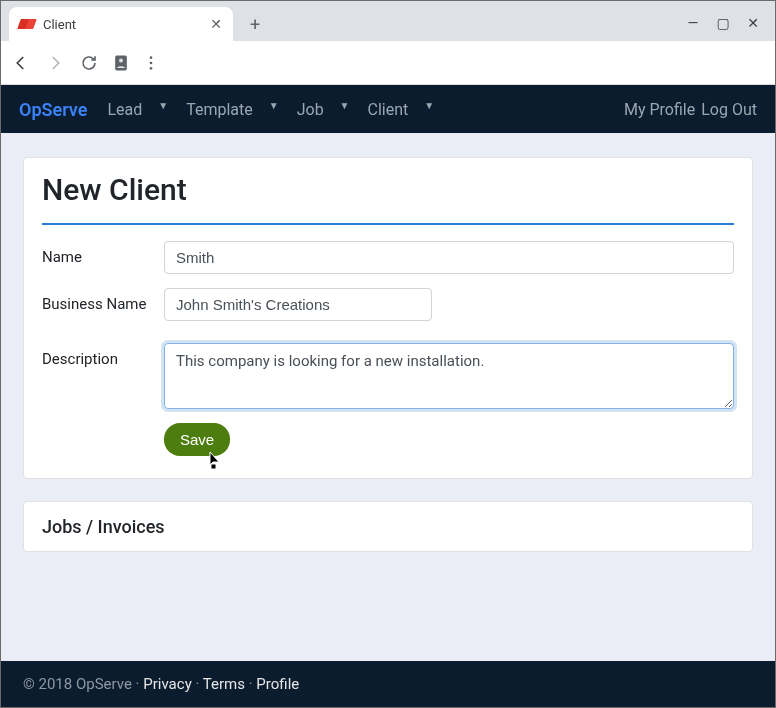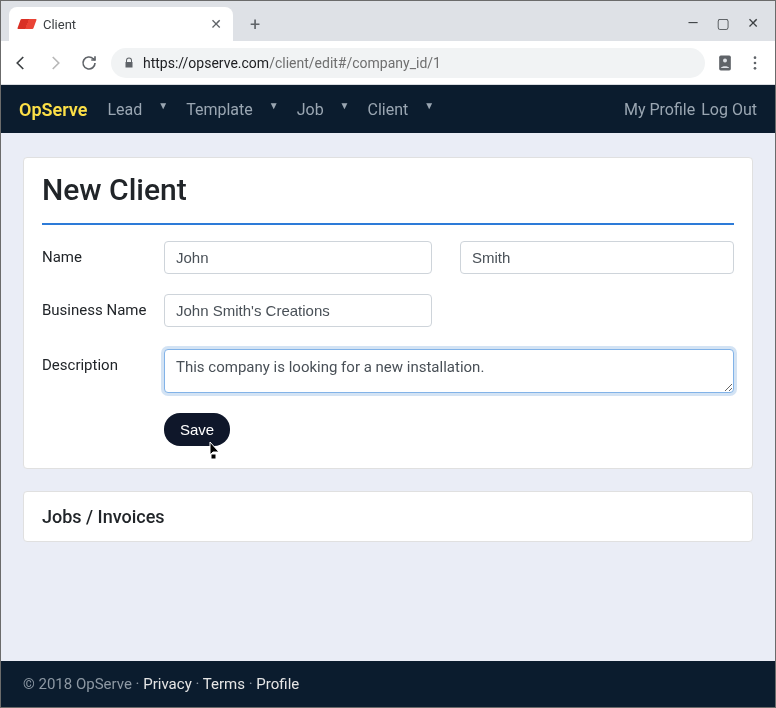--- a/index.html
+++ b/index.html
@@ -63,51 +63,51 @@
   }
   .omnibox .lock { color:#5f6368; font-size:12px; }
   .url-dark { color:#202124; }
   .right-icons { display:flex; gap:12px; align-items:center; color:#5f6368; padding-right:4px;}
   
   .page { background:#eaedf6; height:calc(100% - 84px); display:flex; flex-direction:column; }
   .navbar {
     background:#0b1c2e; color:#fff; height:48px; display:flex; align-items:center;
     padding:0 18px; font-size:16px;
   }
-  .brand { font-weight:600; margin-right:20px; font-size:18px; color:#fde047; }
+  .brand { font-weight:600; margin-right:20px; font-size:18px; color:#3b82f6; }
   .nav-links { display:flex; gap:18px; color:#9aa6b2; }
   .nav-link { display:flex; align-items:flex-start; gap:16px; cursor:pointer; }
   .caret { font-size:10px; }
   .nav-right { margin-left:auto; display:flex; gap:6px; color:#9aa6b2; }
   .content { padding:24px 22px 0 22px; flex:1; overflow:auto; }
   .card {
     background:#fff; border:1px solid #e0e0e0; border-radius:4px;
     padding:14px 18px 22px 18px; margin-bottom:22px;
   }
   .card h1 {
     font-size:30px; font-weight:500; color:#212529;
     border-bottom:2px solid #2d7bd8; padding-bottom:16px; margin-bottom:16px;
   }
   .card h2 { font-size:18px; font-weight:500; color:#212529; }
-  .form-row { display:flex; margin-bottom:20px; }
+  .form-row { display:flex; margin-bottom:14px; }
   .form-label { width:122px; font-size:15px; color:#212529; padding-top:7px; }
   .form-fields { flex:1; display:flex; gap:28px; }
   .input {
     border:1px solid #ced4da; border-radius:4px; padding:7px 11px;
     font-size:15px; color:#495057; background:#fff; width:268px;
   }
   .input.last { flex:1; width:auto; }
   .textarea {
     border:1px solid #82b3e8; border-radius:4px; padding:8px 11px;
-    font-size:15px; color:#495057; width:100%; height:44px;
+    font-size:15px; color:#495057; width:100%; height:66px;
     resize:both; box-shadow:0 0 0 3px rgba(128,176,224,0.35);
     font-family:inherit;
   }
   .btn-save {
-    background:#0f172a; color:#fff; border:none; border-radius:16px;
+    background:#4d7c0f; color:#fff; border:none; border-radius:16px;
     padding:8px 16px; font-size:15px; cursor:pointer;
   }
   .btn-row { margin-left:122px; position:relative; }
   .cursor {
     position:absolute; left:42px; top:28px; font-size:16px; color:#000;
     pointer-events:none;
   }
   .footer {
     background:#0b1c2e; color:#8d98a3; padding:14px 22px; font-size:15px;
   }
@@ -140,30 +140,20 @@
   <div class="nav-icon disabled">
     <svg width="18" height="18" viewBox="0 0 24 24" fill="none" stroke="#b8b8b8" stroke-width="2.2">
         <path d="M9 4l8 8-8 8"></path>
       </svg>
   </div>
   <div class="nav-icon">
     <svg width="18" height="18" viewBox="0 0 24 24" fill="none" stroke="#5f6368" stroke-width="2.2">
         <path d="M20 12a8 8 0 1 1-2.34-5.66L20 8"></path>
         <path d="M20 3v5h-5"></path>
       </svg>
-  </div>
-  <div class="omnibox">
-    <span class="lock">
-      <svg width="12" height="14" viewBox="0 0 24 24" fill="#5f6368">
-          <path d="M6 10V7a6 6 0 1 1 12 0v3h1v11H5V10h1zm2 0h8V7a4 4 0 1 0-8 0v3z"></path>
-        </svg>
-    </span>
-    <span>
-      <span class="url-dark">https://opserve.com</span><span>/client/edit#/company_id/1</span>
-    </span>
   </div>
   <div class="right-icons">
     <span>
       <svg width="20" height="20" viewBox="0 0 24 24" fill="#5f6368">
           <rect x="5" y="3" width="14" height="18" rx="2"></rect>
           <circle cx="12" cy="9" r="2.4" fill="#dee1e6"></circle>
           <path d="M7 18c1-3 9-3 10 0" fill="#dee1e6"></path>
         </svg>
     </span>
     <span>
@@ -203,21 +193,20 @@
     </div>
   </div>
 
   <div class="content">
     <div class="card">
       <h1>New Client</h1>
 
       <div class="form-row">
         <div class="form-label">Name</div>
         <div class="form-fields">
-          <input class="input" value="John" style="">
           <input class="input last" value="Smith" style="">
         </div>
       </div>
 
       <div class="form-row">
         <div class="form-label">Business Name</div>
         <div class="form-fields">
           <input class="input" value="John Smith's Creations" style="">
         </div>
       </div>

